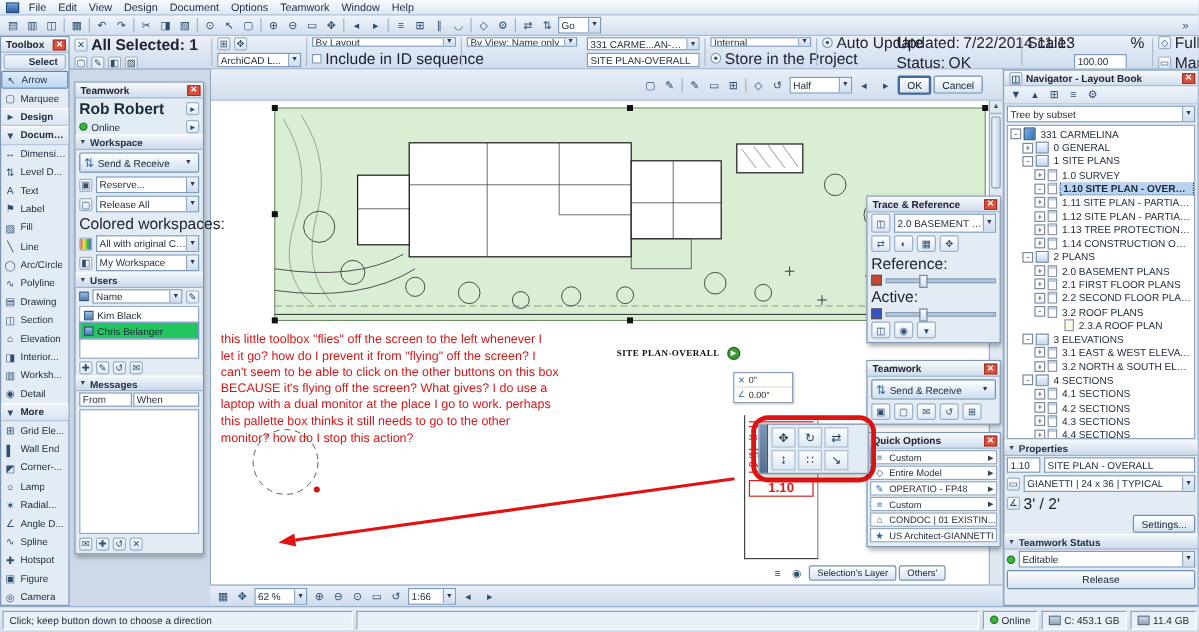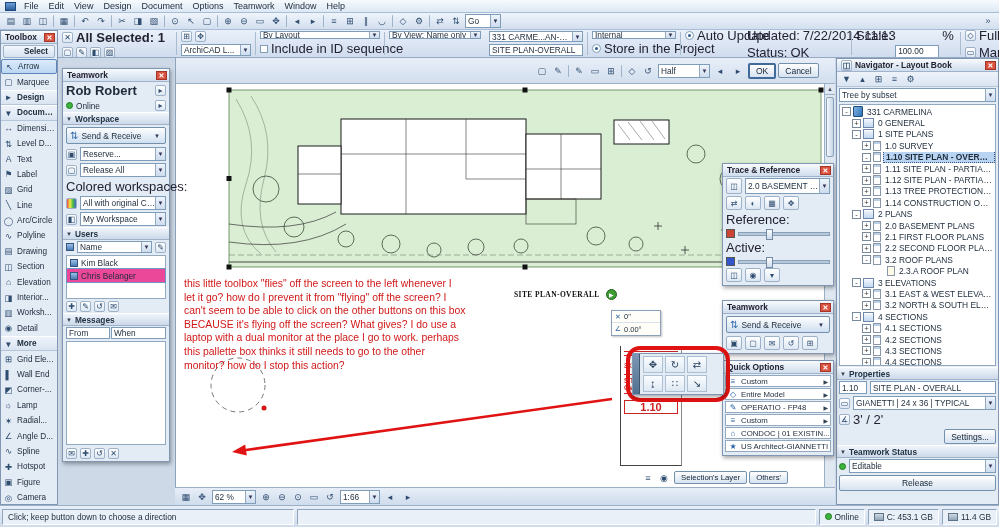--- a/index.html
+++ b/index.html
@@ -44,21 +44,21 @@
 .trow2.grp{font-weight:bold;background:linear-gradient(#eef3fa,#d9e4f1);border-top:1px solid #fff;border-bottom:1px solid #b6c6da}
 .trow2.sel{border:1px solid #5c87bd;background:linear-gradient(#dcebfb,#bcd7f2);border-radius:2px}
 
 .twpal{left:62px;top:68px;width:108px;height:394px;display:flex;flex-direction:column}
 .twrow{display:flex;align-items:center;gap:3px;padding:1px 3px;font-size:8.3px}
 .dot{width:7px;height:7px;border-radius:50%;background:#3db53d;border:1px solid #1d7a1d;flex:none}
 .mini{width:11px;height:11px;flex:none;display:flex;align-items:center;justify-content:center;font-size:8px;color:#2f4d70;border:1px solid #9db1c8;border-radius:2px;background:linear-gradient(#fff,#dce7f3)}
 .bigbtn{display:flex;align-items:center;gap:3px;margin:2px 3px;height:17px;border:1px solid #7391ad;border-radius:2px;background:linear-gradient(#fdfefe,#cfdff0);font-size:8.4px;padding:0 3px}
 .bigbtn .gi{color:#2e67a8;font-size:10px}
 .userrow{display:flex;align-items:center;gap:3px;height:13px;padding:0 3px;font-size:8.3px;background:#fff}
-.userrow.selu{outline:1px solid #6f96c8;background:#ec4899}
+.userrow.selu{outline:1px solid #6f96c8;background:#22c55e}
 .uic{width:8px;height:8px;background:linear-gradient(#9cc0e8,#4a7cb4);border:1px solid #33567e;flex:none}
 .whitebox{background:#fff;border:1px solid #93a9c0;margin:1px 3px}
 
 .canvas{left:175px;top:58px;width:660px;height:429px;background:#fff;border-left:1px solid #8ea3ba}
 .cstrip{height:26px;background:linear-gradient(#e7eef8,#d3dfee);border-bottom:1px solid #9ab0c6;display:flex;align-items:center;padding:0 4px;gap:2px}
 .viewport{position:absolute;left:0;top:26px;width:649px;height:403px;background:#fff;overflow:hidden}
 .vsb{position:absolute;right:0;top:26px;width:11px;height:403px;background:#dfe7f1;border-left:1px solid #9ab0c6}
 .vsb .ar{height:11px;border-bottom:1px solid #9ab0c6;font-size:6px;text-align:center;line-height:10px;color:#456}
 .vsb .th{margin:2px 1px;height:60px;background:linear-gradient(90deg,#f4f8fc,#c6d6e8);border:1px solid #8aa0b8;border-radius:2px}
 .zoombar{left:175px;top:487px;width:660px;height:18px;background:linear-gradient(#e7eef8,#cfdcec);border-top:1px solid #9ab0c6;display:flex;align-items:center;padding:0 3px;gap:2px}
@@ -334,21 +334,21 @@
           <span class="tlbl">Text</span>
         </div>
 
         <div class="trow2">
           <span class="tico">⚑</span>
           <span class="tlbl">Label</span>
         </div>
 
         <div class="trow2">
           <span class="tico">▨</span>
-          <span class="tlbl">Grid</span>
+          <span class="tlbl">Fill</span>
         </div>
 
         <div class="trow2">
           <span class="tico">╲</span>
           <span class="tlbl">Line</span>
         </div>
 
         <div class="trow2">
           <span class="tico">◯</span>
           <span class="tlbl">Arc/Circle</span>

